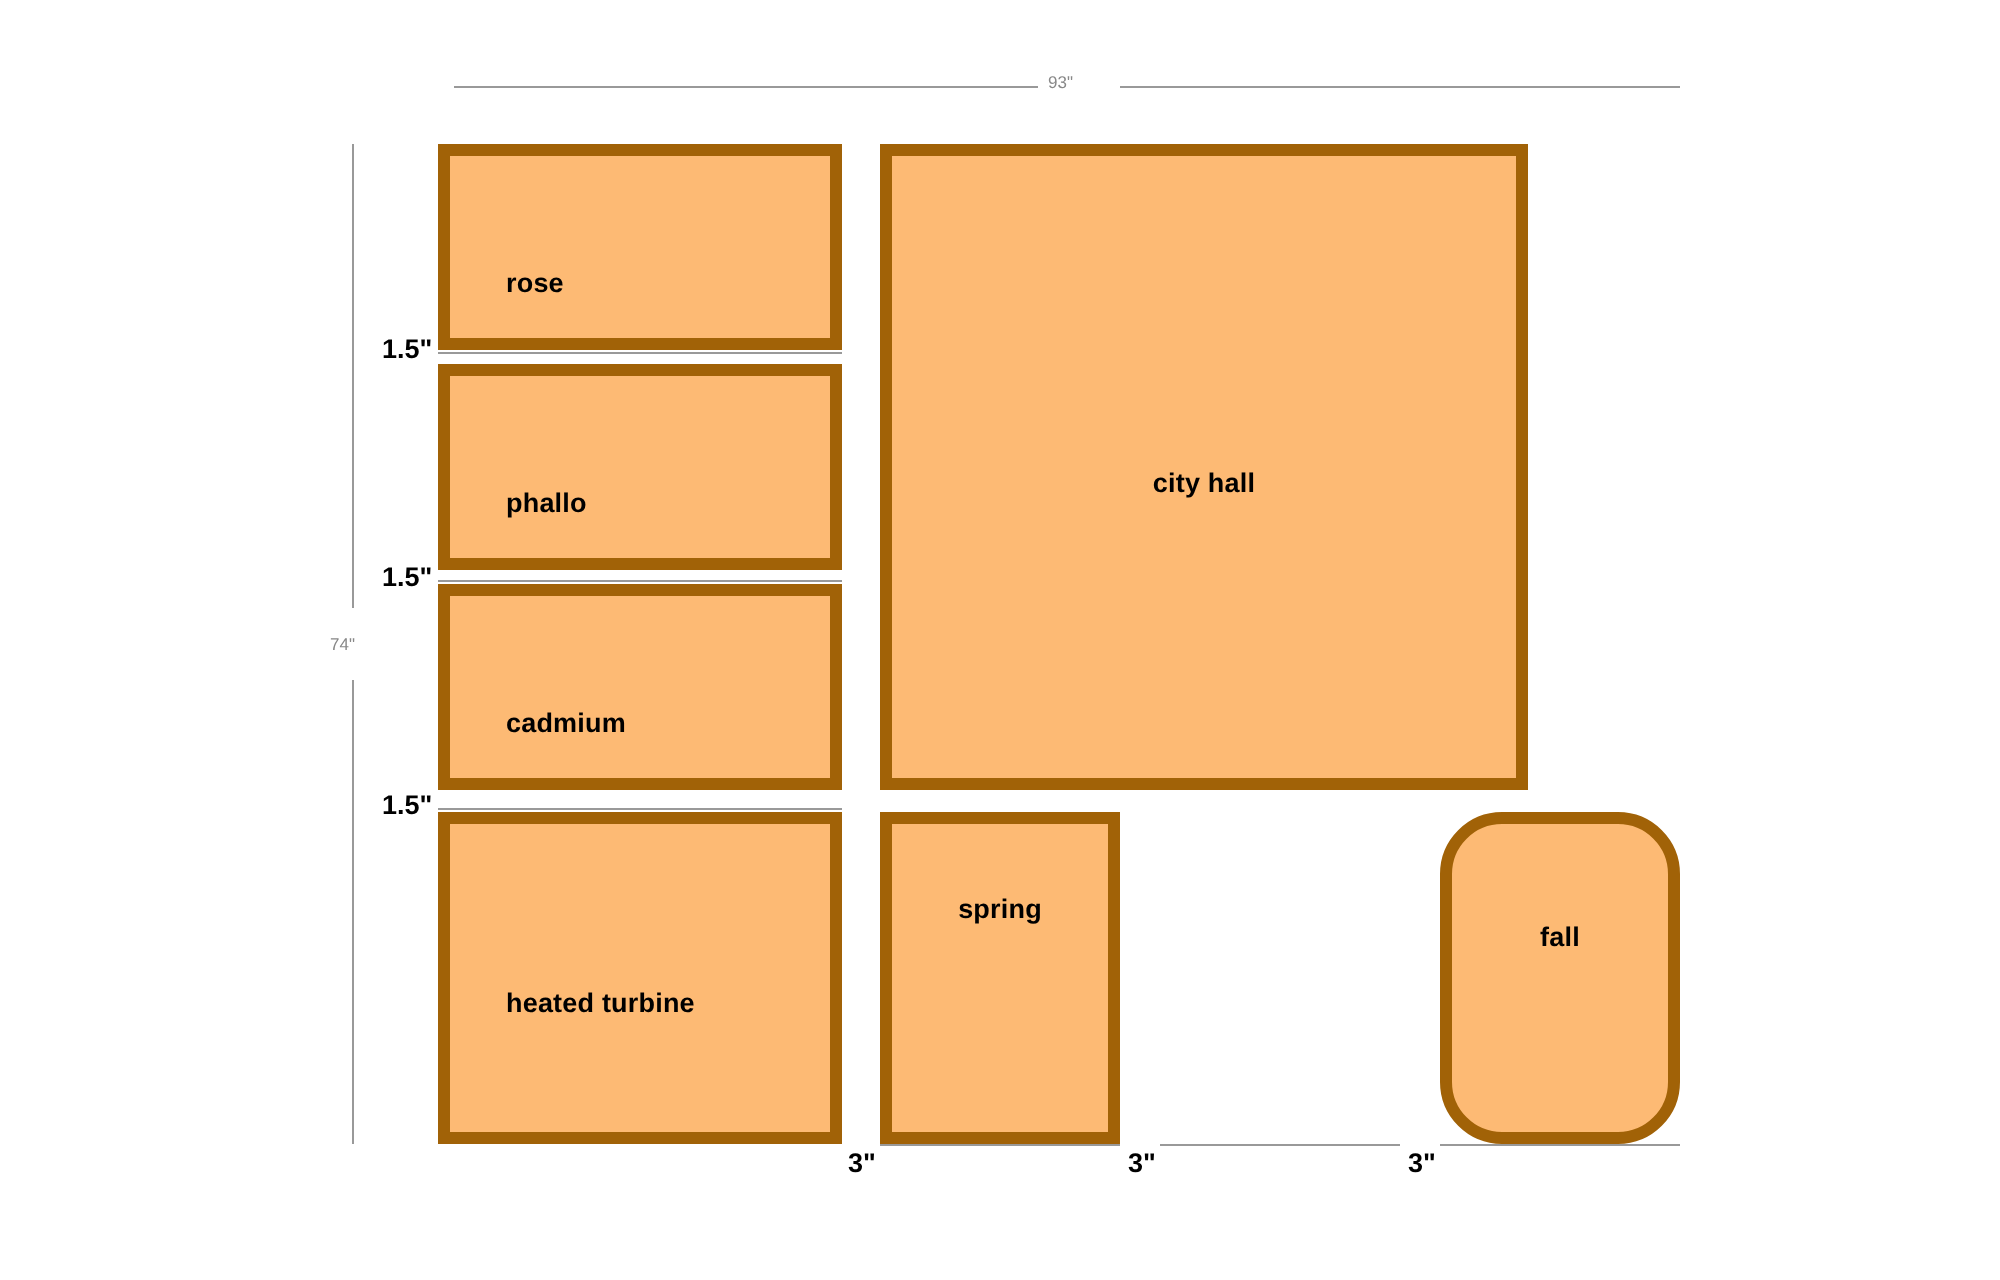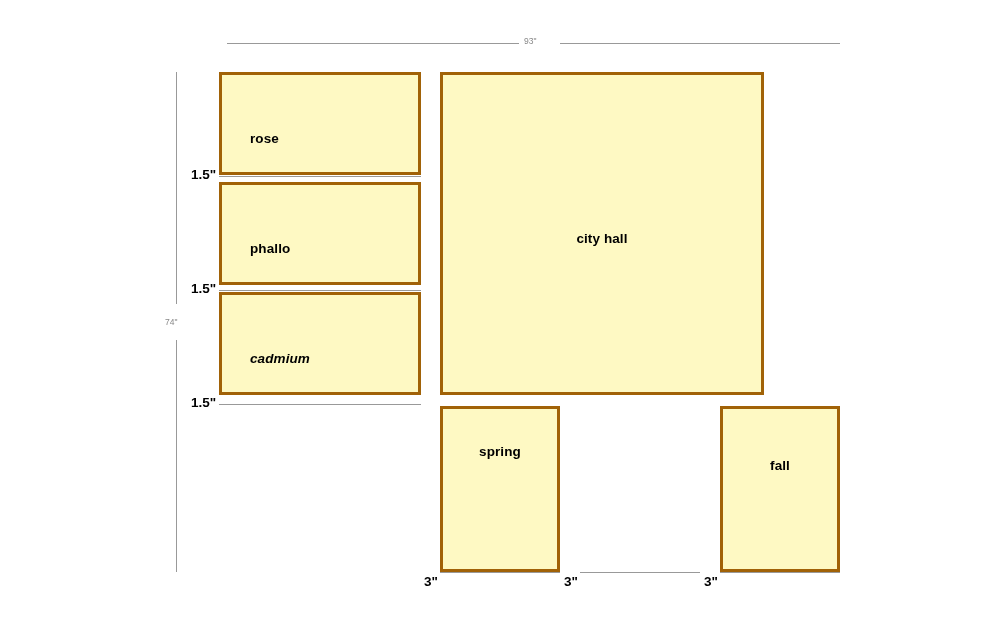--- a/index.html
+++ b/index.html
@@ -20,22 +20,22 @@
     position: absolute;
     left: 0; top: 0;
     width: 1000px;
     height: 640px;
   }
 
   
   .box {
     position: absolute;
     box-sizing: border-box;
-    border: 3px solid #a16207;
-    background: #fef9c3;
+    border: 6px solid #a16207;
+    background: #fdba74;
   }
   .box-label {
     position: absolute;
     font-size: 13.5px;
     font-weight: 700;
     color: #000000;
     white-space: nowrap;
     letter-spacing: 0.1px;
   }
   .label-left {
@@ -99,38 +99,41 @@
   <div class="dim-label dim-major" style="left:191px; top:167px;">1.5"</div>
   <div class="dim-line-h" style="left:219px; top:176px; width:202px;"></div>
 
   <div class="box" style="left:219px; top:182px; width:202px; height:103px;">
     <div class="box-label label-left" style="top:56px;text-align:right;">phallo</div>
   </div>
 
   <div class="dim-label dim-major" style="left:191px; top:281px;">1.5"</div>
   <div class="dim-line-h" style="left:219px; top:290px; width:202px;"></div>
 
-  <div class="box" style="left:219px; top:292px; width:202px; height:103px;font-style:italic;">
+  <div class="box" style="left:219px; top:292px; width:202px; height:103px;">
     <div class="box-label label-left" style="top:56px;">cadmium</div>
   </div>
 
   <div class="dim-label dim-major" style="left:191px; top:395px;">1.5"</div>
   <div class="dim-line-h" style="left:219px; top:404px; width:202px;"></div>
 
+  <div class="box" style="left:219px; top:406px; width:202px; height:166px;">
+    <div class="box-label label-left" style="top:82px;">heated turbine</div>
+  </div>
 
   <div class="box" style="left:440px; top:72px; width:324px; height:323px;">
     <div class="box-label label-center" style="top:156px;">city hall</div>
   </div>
 
   <div class="box" style="left:440px; top:406px; width:120px; height:166px;">
     <div class="box-label label-center" style="top:35px;">spring</div>
   </div>
 
 
-  <div class="box" style="left:720px; top:406px; width:120px; height:166px;">
+  <div class="box" style="left:720px; top:406px; width:120px; height:166px;border-radius:31px;">
     <div class="box-label label-center" style="top:49px;">fall</div>
   </div>
 
   <div class="dim-line-h" style="left:440px; top:572px; width:120px;"></div>
   <div class="dim-label dim-major" style="left:424px; top:574px;">3"</div>
 
   <div class="dim-line-h" style="left:580px; top:572px; width:120px;"></div>
   <div class="dim-label dim-major" style="left:564px; top:574px;">3"</div>
 
   <div class="dim-line-h" style="left:720px; top:572px; width:120px;"></div>

